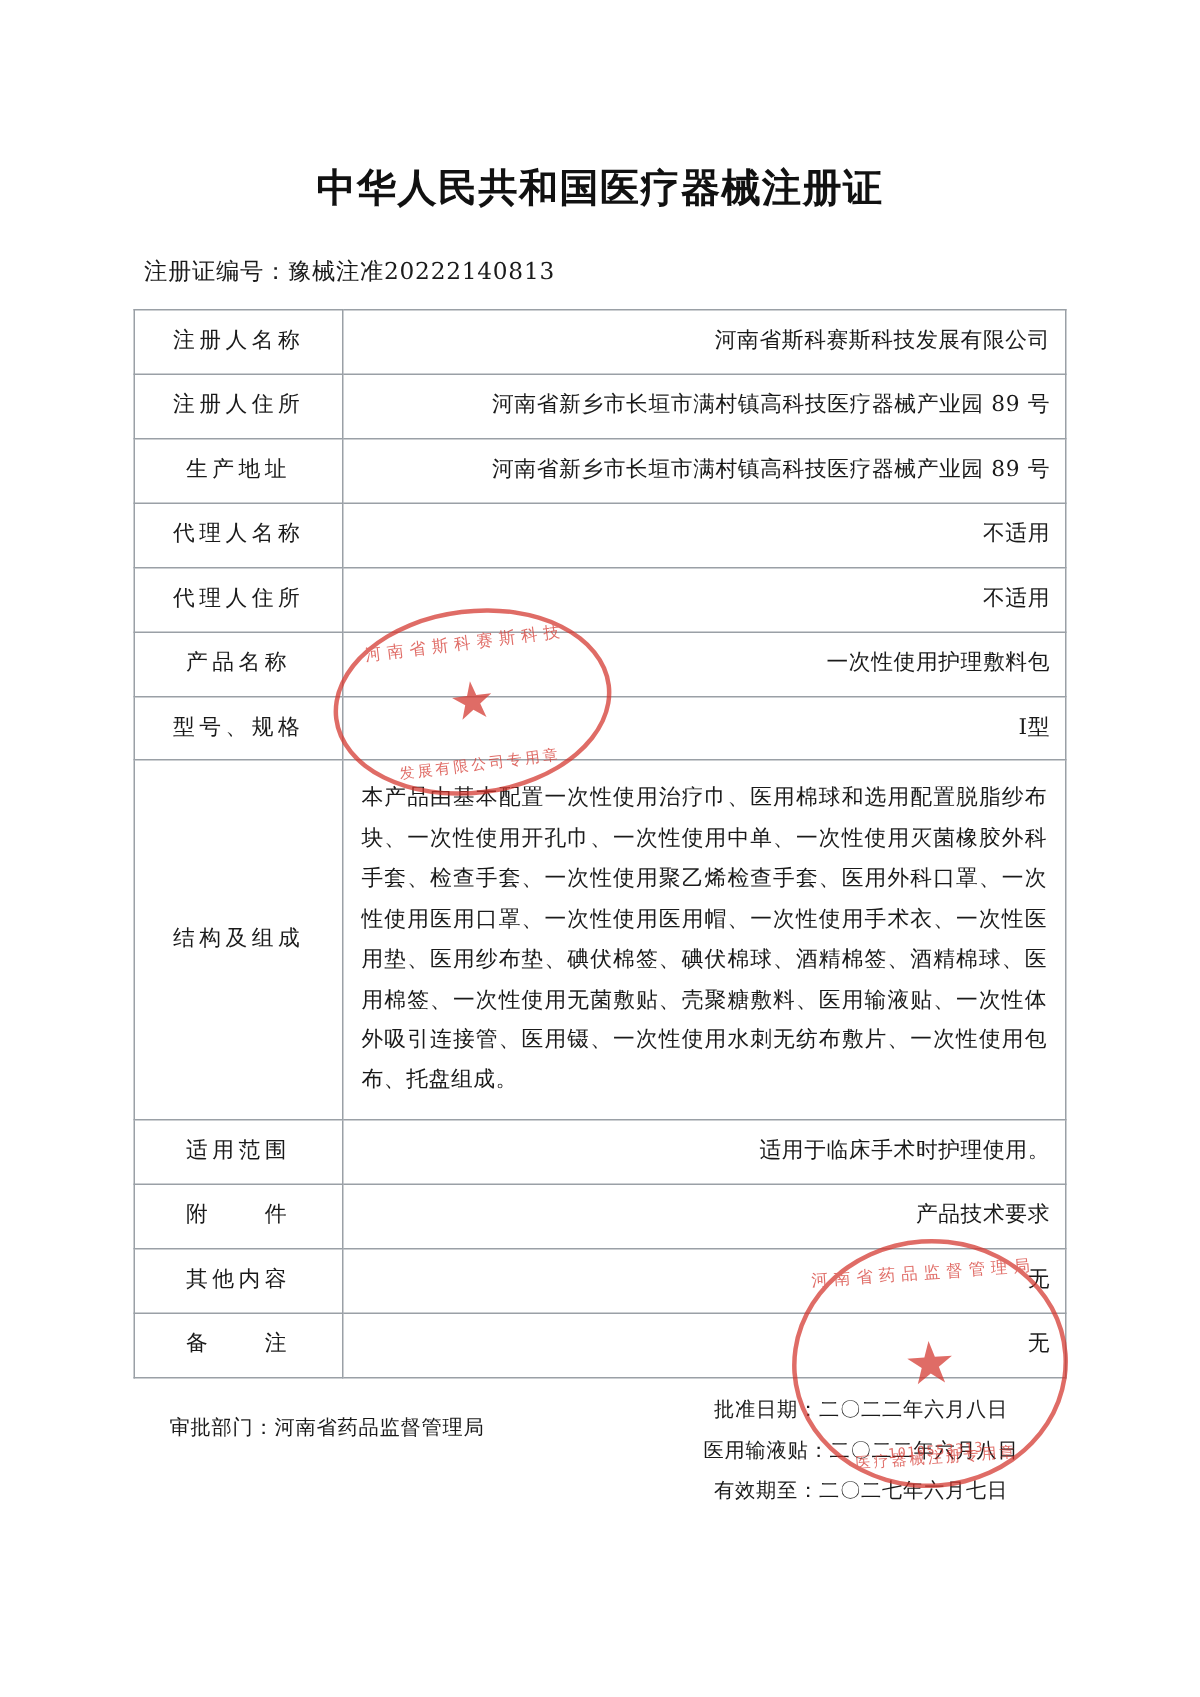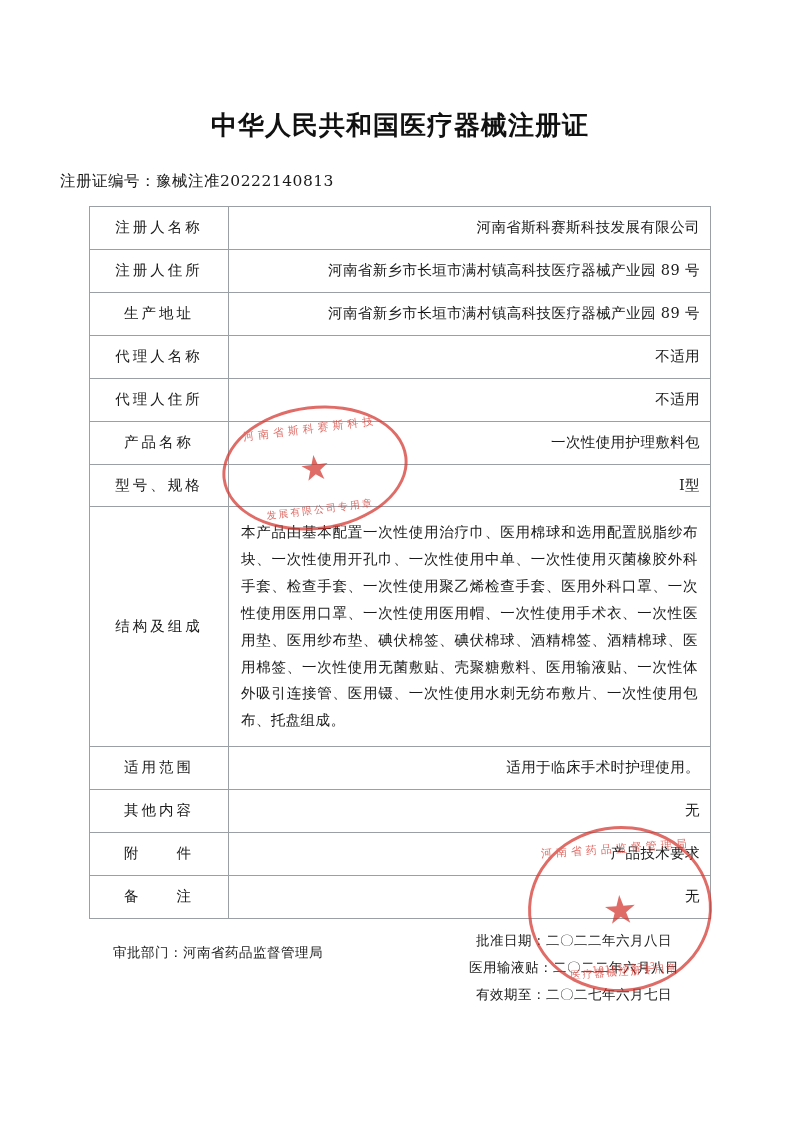--- a/index.html
+++ b/index.html
@@ -29,21 +29,21 @@
     font-weight: bold;
     letter-spacing: 1px;
     margin: 0;
     padding-top: 108px;
     color: #111;
     font-family: "DejaVu Serif", "Liberation Serif", serif;
   }
 
   .reg-no {
     margin: 28px 0 14px 0;
-    padding-left: 60px;
+    padding-left: 96px;
     font-size: 15.5px;
     letter-spacing: 0.5px;
   }
 
   table.cert {
     border-collapse: collapse;
     width: 622px;
     margin-left: 89px;
     table-layout: fixed;
     border-radius: 29px;
@@ -197,26 +197,26 @@
       </tr>
       <tr>
         <td class="label">结构及组成</td>
         <td class="value block">本产品由基本配置一次性使用治疗巾、医用棉球和选用配置脱脂纱布块、一次性使用开孔巾、一次性使用中单、一次性使用灭菌橡胶外科手套、检查手套、一次性使用聚乙烯检查手套、医用外科口罩、一次性使用医用口罩、一次性使用医用帽、一次性使用手术衣、一次性医用垫、医用纱布垫、碘伏棉签、碘伏棉球、酒精棉签、酒精棉球、医用棉签、一次性使用无菌敷贴、壳聚糖敷料、医用输液贴、一次性体外吸引连接管、医用镊、一次性使用水刺无纺布敷片、一次性使用包布、托盘组成。</td>
       </tr>
       <tr>
         <td class="label">适用范围</td>
         <td class="value">适用于临床手术时护理使用。</td>
       </tr>
       <tr>
+        <td class="label label-2">附　　件</td>
+        <td class="value">产品技术要求</td>
+      </tr>
+      <tr>
         <td class="label">其他内容</td>
         <td class="value">无</td>
-      </tr>
-      <tr>
-        <td class="label label-2">附　　件</td>
-        <td class="value">产品技术要求</td>
       </tr>
       <tr>
         <td class="label label-2">备　　注</td>
         <td class="value">无</td>
       </tr>
     </tbody>
   </table>
 
   <div class="footer">
     <div class="dept">

